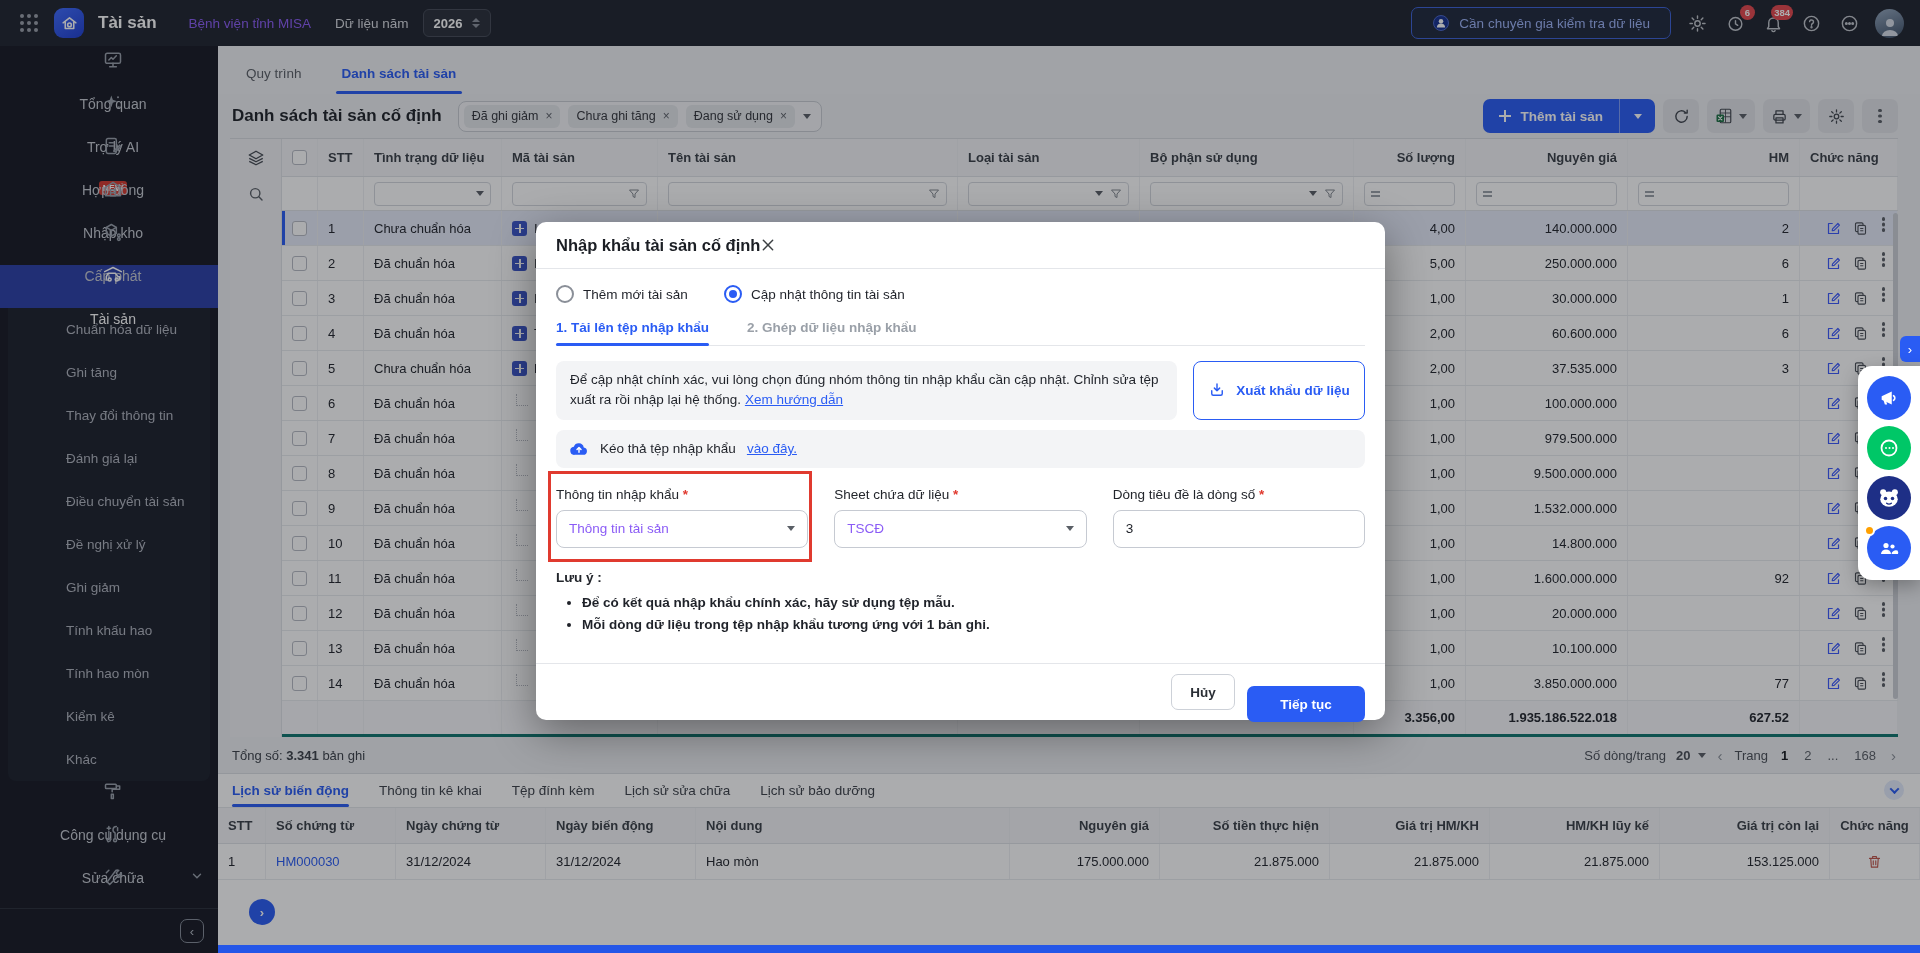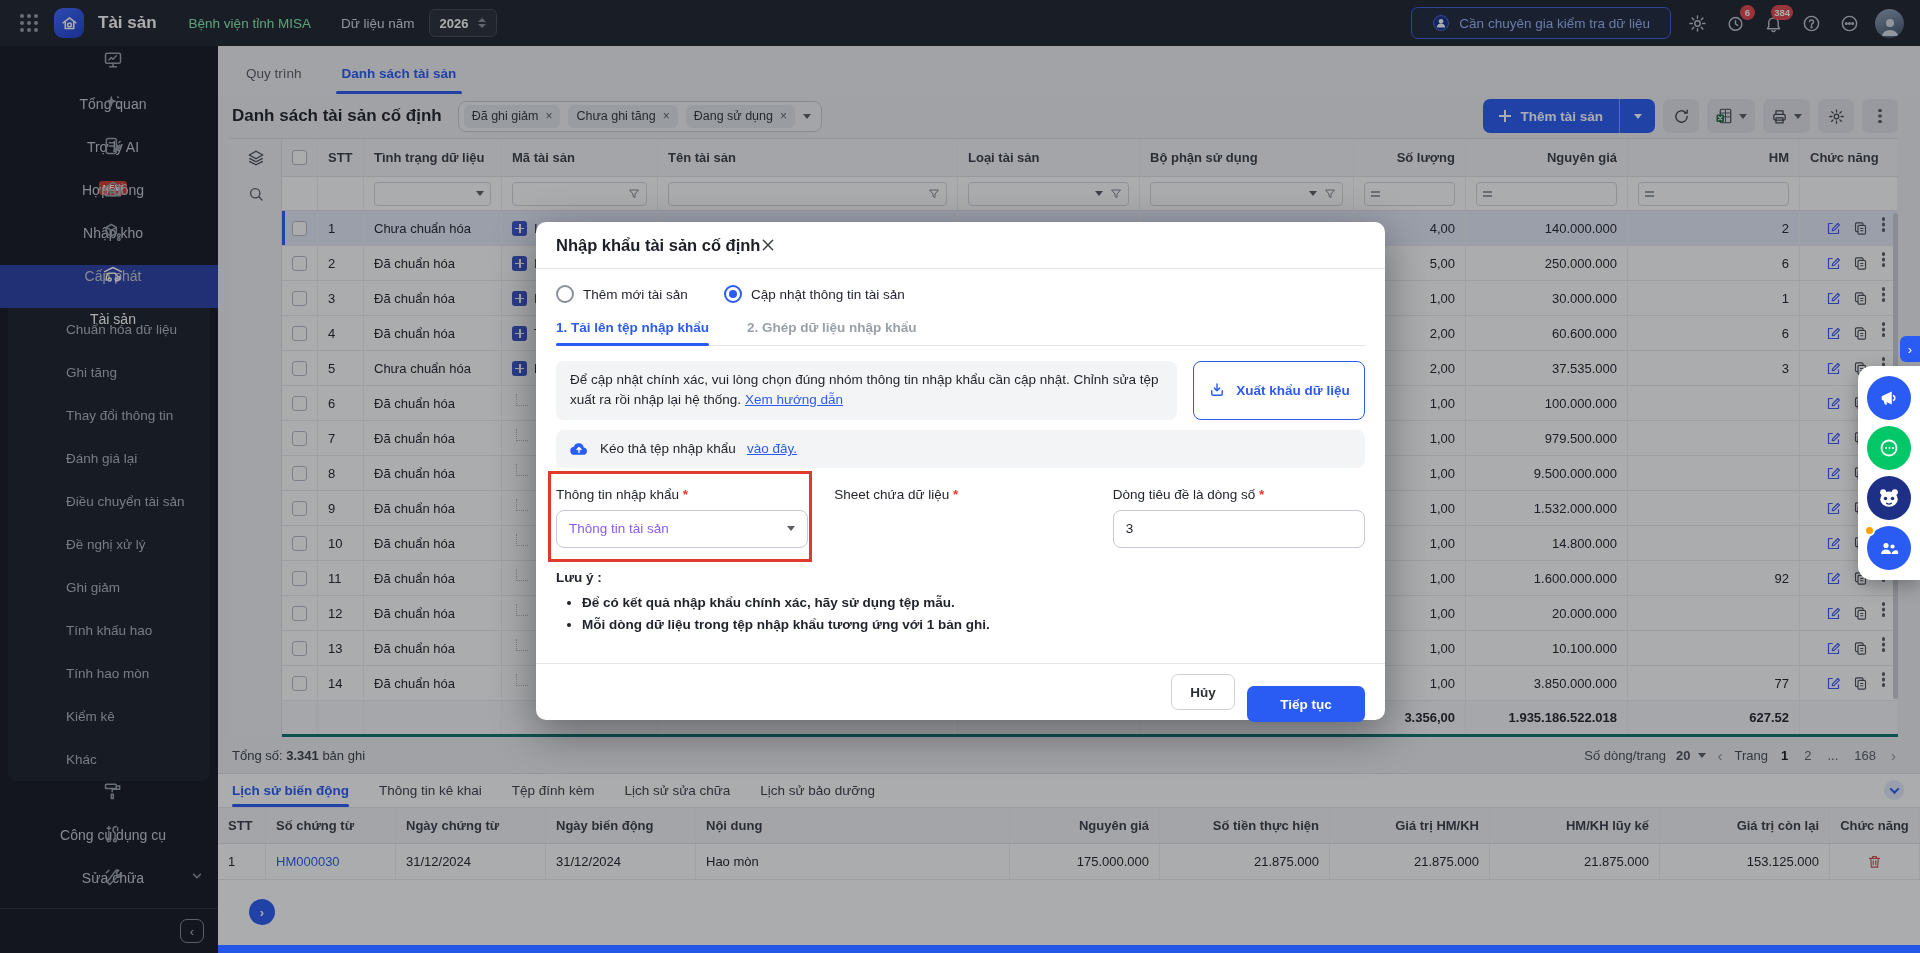--- a/index.html
+++ b/index.html
@@ -12,21 +12,21 @@
   svg{display:block;}
   .screen{position:absolute;inset:0;display:flex;flex-direction:column;}
 
   
   .topbar{height:46px;background:#20242e;display:flex;align-items:center;padding:0 16px;flex:0 0 auto;color:#cdd1d8;}
   .tb-left{display:flex;align-items:center;gap:14px;}
   .grid9{width:4px;height:4px;border-radius:50%;background:#9aa0aa;color:#9aa0aa;margin:0 16px 14px 4px;
     box-shadow:7px 0 0,14px 0 0,0 7px 0,7px 7px 0,14px 7px 0,0 14px 0,7px 14px 0,14px 14px 0;}
   .applogo{width:30px;height:30px;border-radius:9px;background:linear-gradient(145deg,#3f6bff,#1f3fd0);display:flex;align-items:center;justify-content:center;}
   .app-title{font-size:17px;font-weight:700;color:#fff;margin-right:18px;}
-  .org{font-size:13.5px;color:#86efac;margin-right:16px;}
+  .org{font-size:13.5px;color:#8b5cf6;margin-right:10px;}
   .yearlabel{font-size:13.5px;color:#d7dae0;}
   .yearsel{display:flex;align-items:center;gap:10px;background:#2a2f3a;border:1px solid #454b57;border-radius:6px;height:28px;padding:0 10px;color:#fff;font-weight:600;}
   .spin{display:flex;flex-direction:column;gap:2px;}
   .spin i{width:0;height:0;border-left:4px solid transparent;border-right:4px solid transparent;}
   .spin .up{border-bottom:4px solid #8b919c;}
   .spin .dn{border-top:4px solid #8b919c;}
   .tb-right{margin-left:auto;display:flex;align-items:center;gap:14px;}
   .expert-btn{display:flex;align-items:center;gap:9px;height:32px;padding:0 20px;border:1px solid #3c62d8;border-radius:7px;background:rgba(42,92,244,.08);color:#9db4f8;font-size:13.5px;cursor:pointer;font-family:inherit;}
   .tb-ic{position:relative;width:24px;height:24px;display:flex;align-items:center;justify-content:center;color:#c2c6cd;cursor:pointer;}
   .badge{position:absolute;top:-6px;right:-8px;background:#e5484d;color:#fff;font-size:9.5px;font-weight:700;border-radius:8px;min-width:15px;height:15px;line-height:15px;text-align:center;padding:0 3px;}
@@ -1186,20 +1186,24 @@
       <div class="field">
         <span class="redbox"></span>
         <div class="flabel req">Thông tin nhập khẩu</div>
         <div class="fsel">
             <span>Thông tin tài sản</span>
             <span class="caret"></span>
           </div>
       </div>
       <div class="field">
         <div class="flabel req">Sheet chứa dữ liệu</div>
+        <div class="fsel">
+            <span>TSCĐ</span>
+            <span class="caret"></span>
+          </div>
       </div>
       <div class="field">
         <div class="flabel req">Dòng tiêu đề là dòng số</div>
         <input class="finput" value="3" style="">
       </div>
     </div>
     <div class="notes">
       <div class="notes-title">Lưu ý :</div>
       <ul>
         <li>Để có kết quả nhập khẩu chính xác, hãy sử dụng tệp mẫu.</li>

